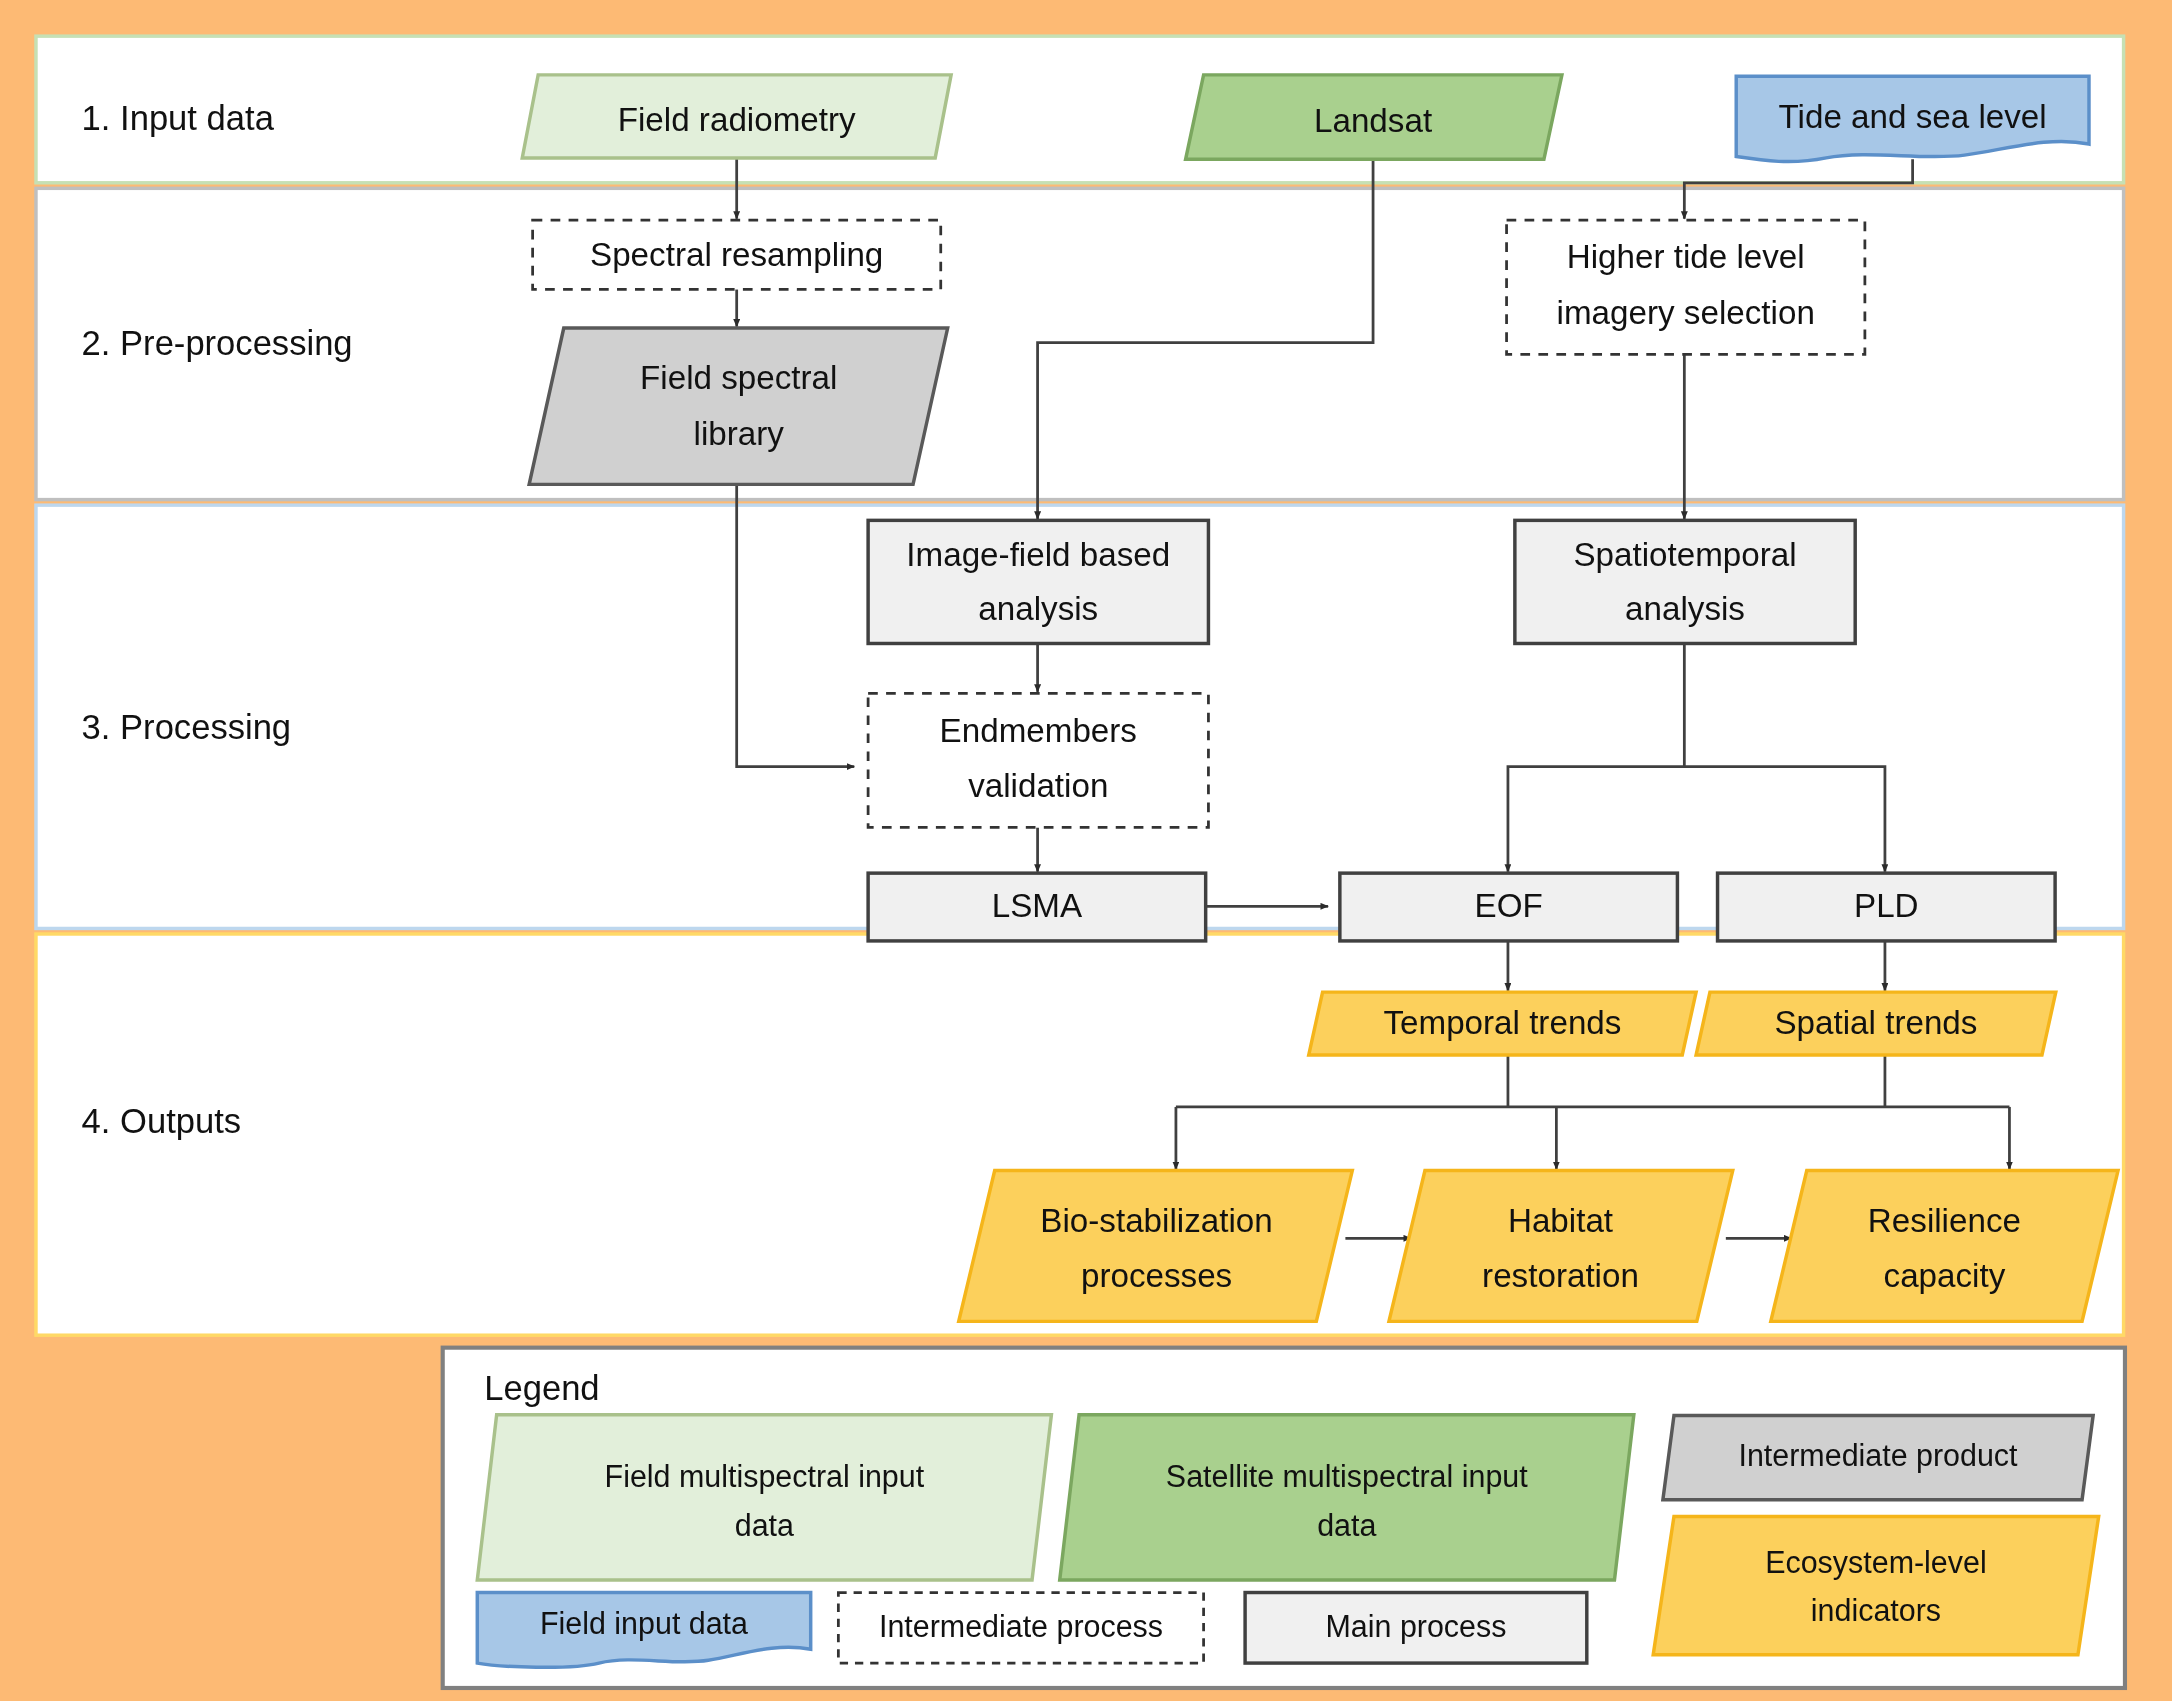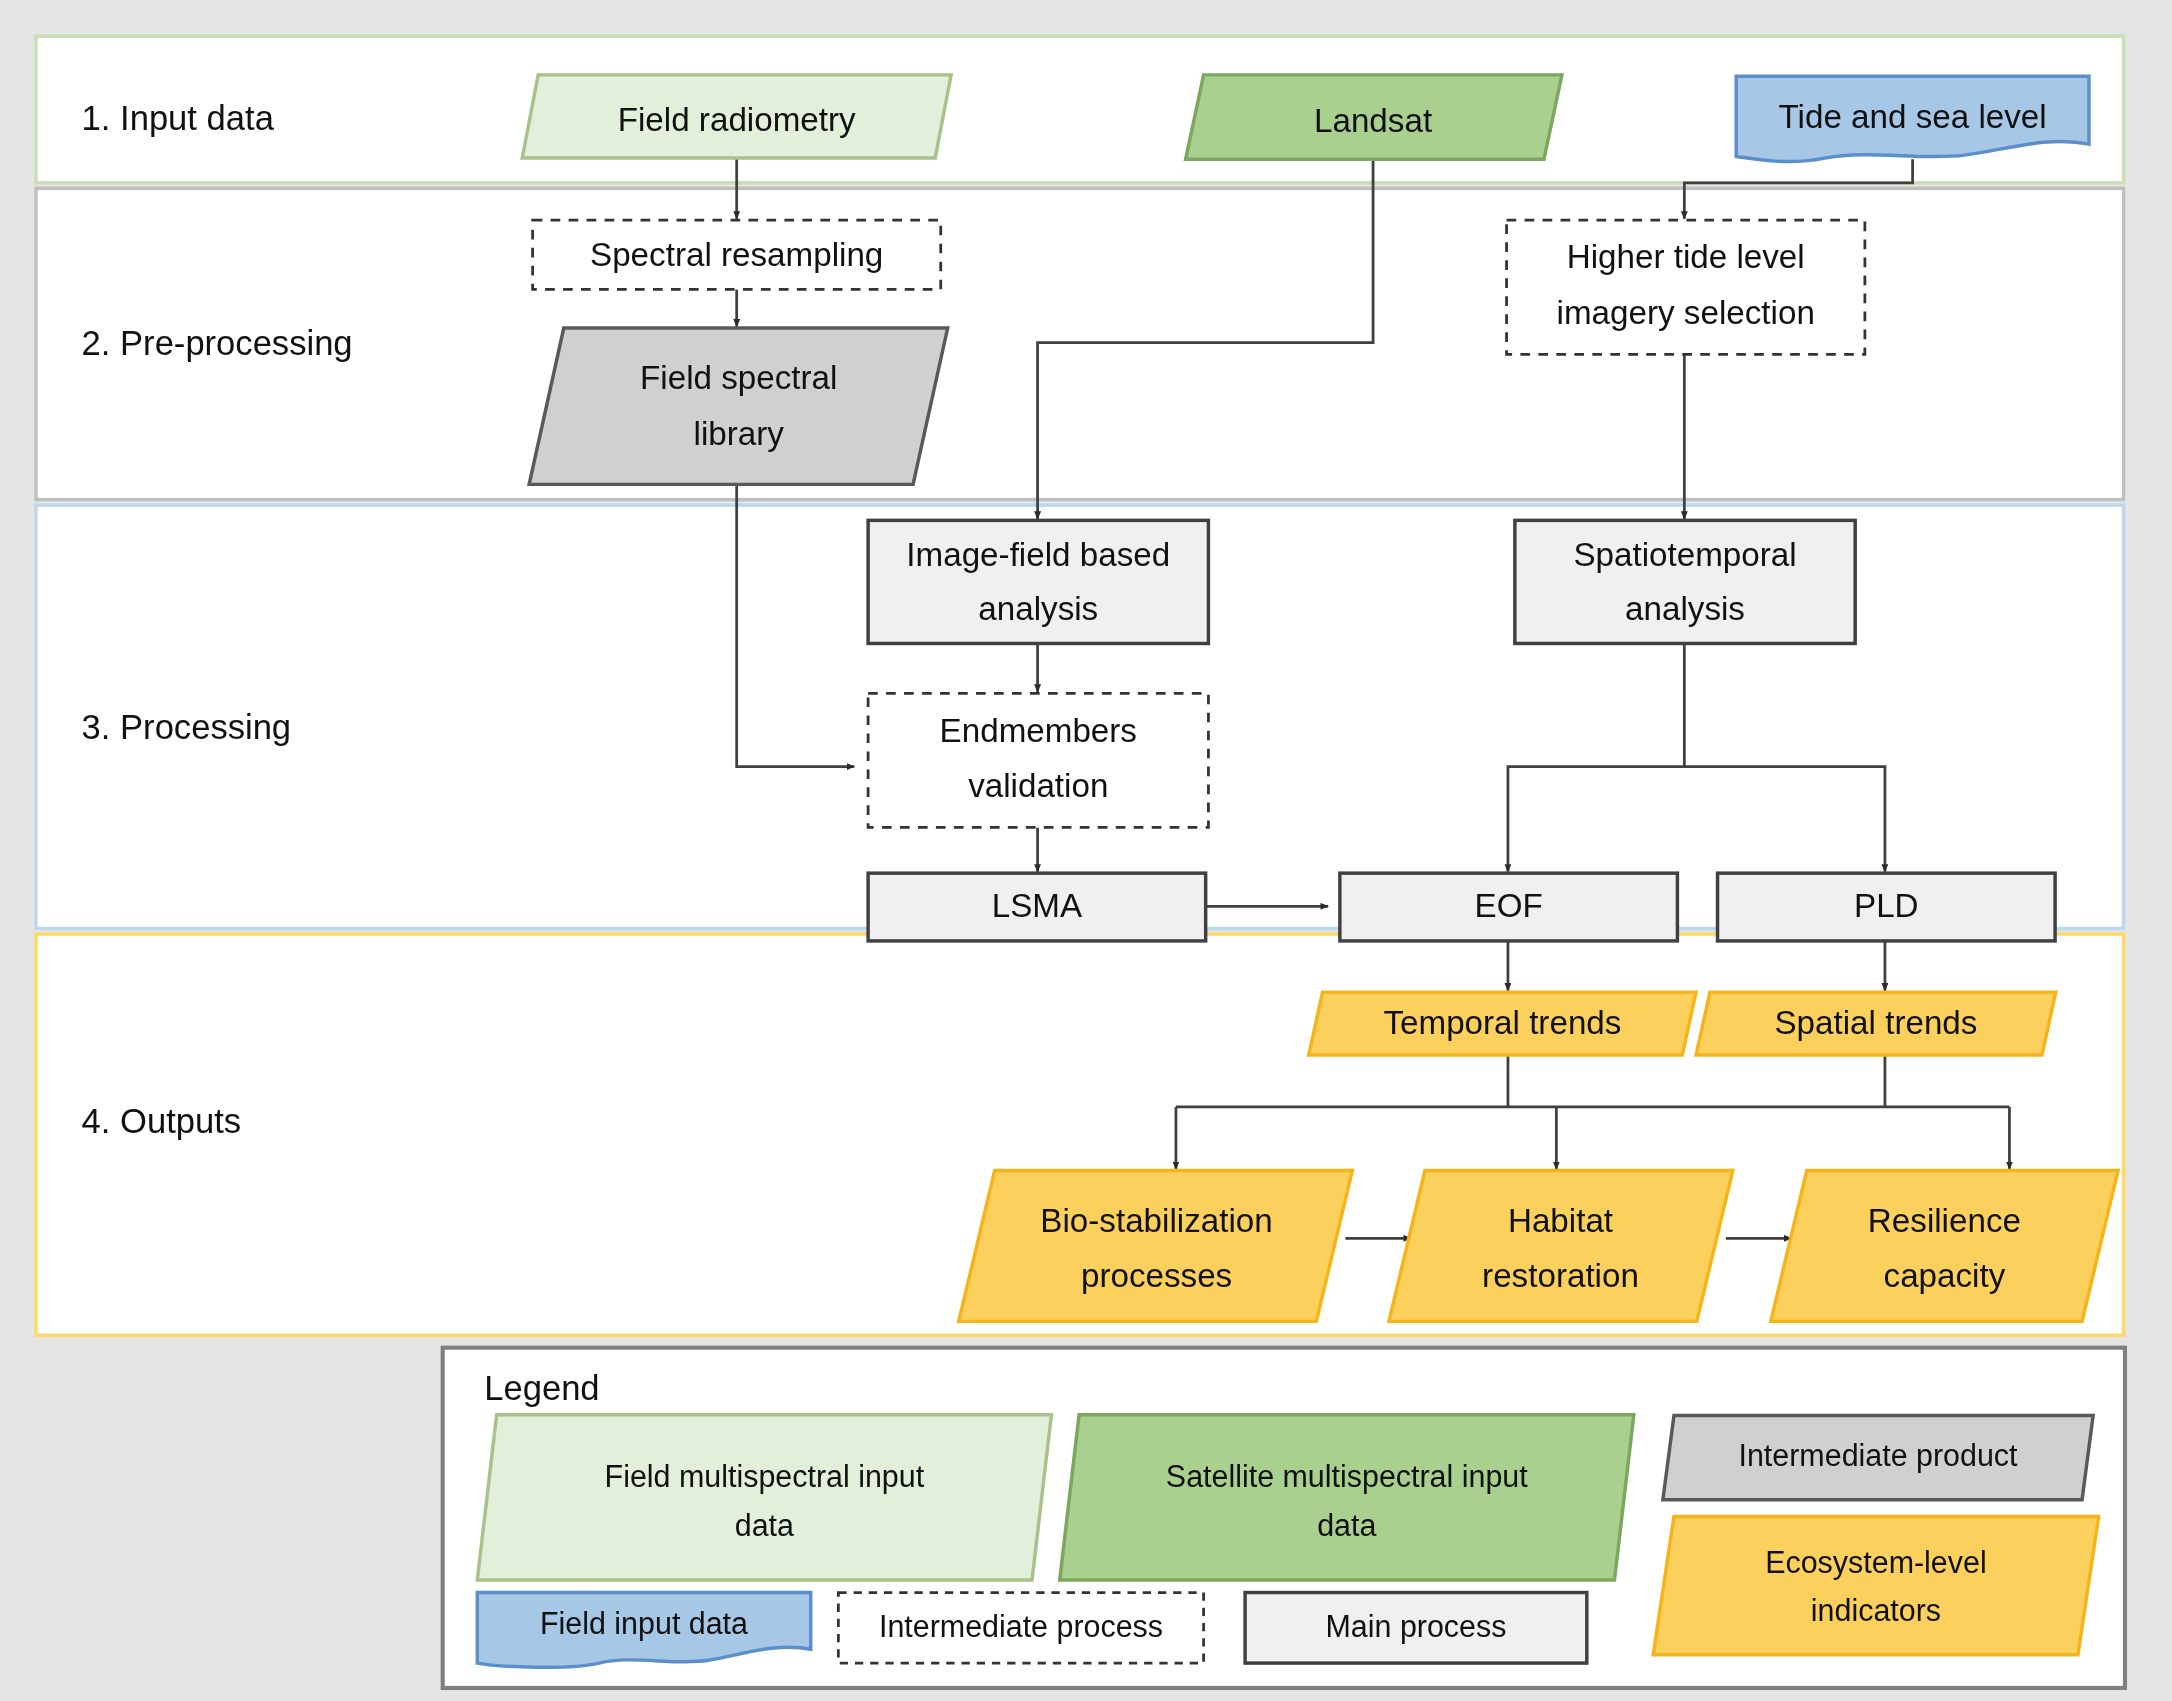--- a/index.html
+++ b/index.html
@@ -1,17 +1,17 @@
 <!DOCTYPE html>
 <html style="font-size:11px"><head>
 <meta charset="utf-8">
 <style>
   html,body{margin:0;padding:0;background:#ffffff;}
   body{width:2172px;height:1702px;font-family:"Liberation Sans",sans-serif;}
-  #root{position:relative;width:2172px;height:1702px;overflow:hidden;background:#e5e5e5;}
+  #root{position:relative;width:2172px;height:1702px;overflow:hidden;background:#fdba74;}
   svg{display:block;}
   .nodetext{font-family:"Liberation Sans",sans-serif;fill:#111111;text-anchor:middle;dominant-baseline:middle;}
   .rowlabel{font-family:"Liberation Sans",sans-serif;fill:#111111;font-size:50px;dominant-baseline:middle;}
   .legendtitle{font-family:"Liberation Sans",sans-serif;fill:#111111;font-size:50px;dominant-baseline:middle;}
 </style>
 </head>
 <body>
 
 <div id="root">
 <svg width="2172" height="1702" viewBox="0 0 3140 2460" xmlns="http://www.w3.org/2000/svg">

